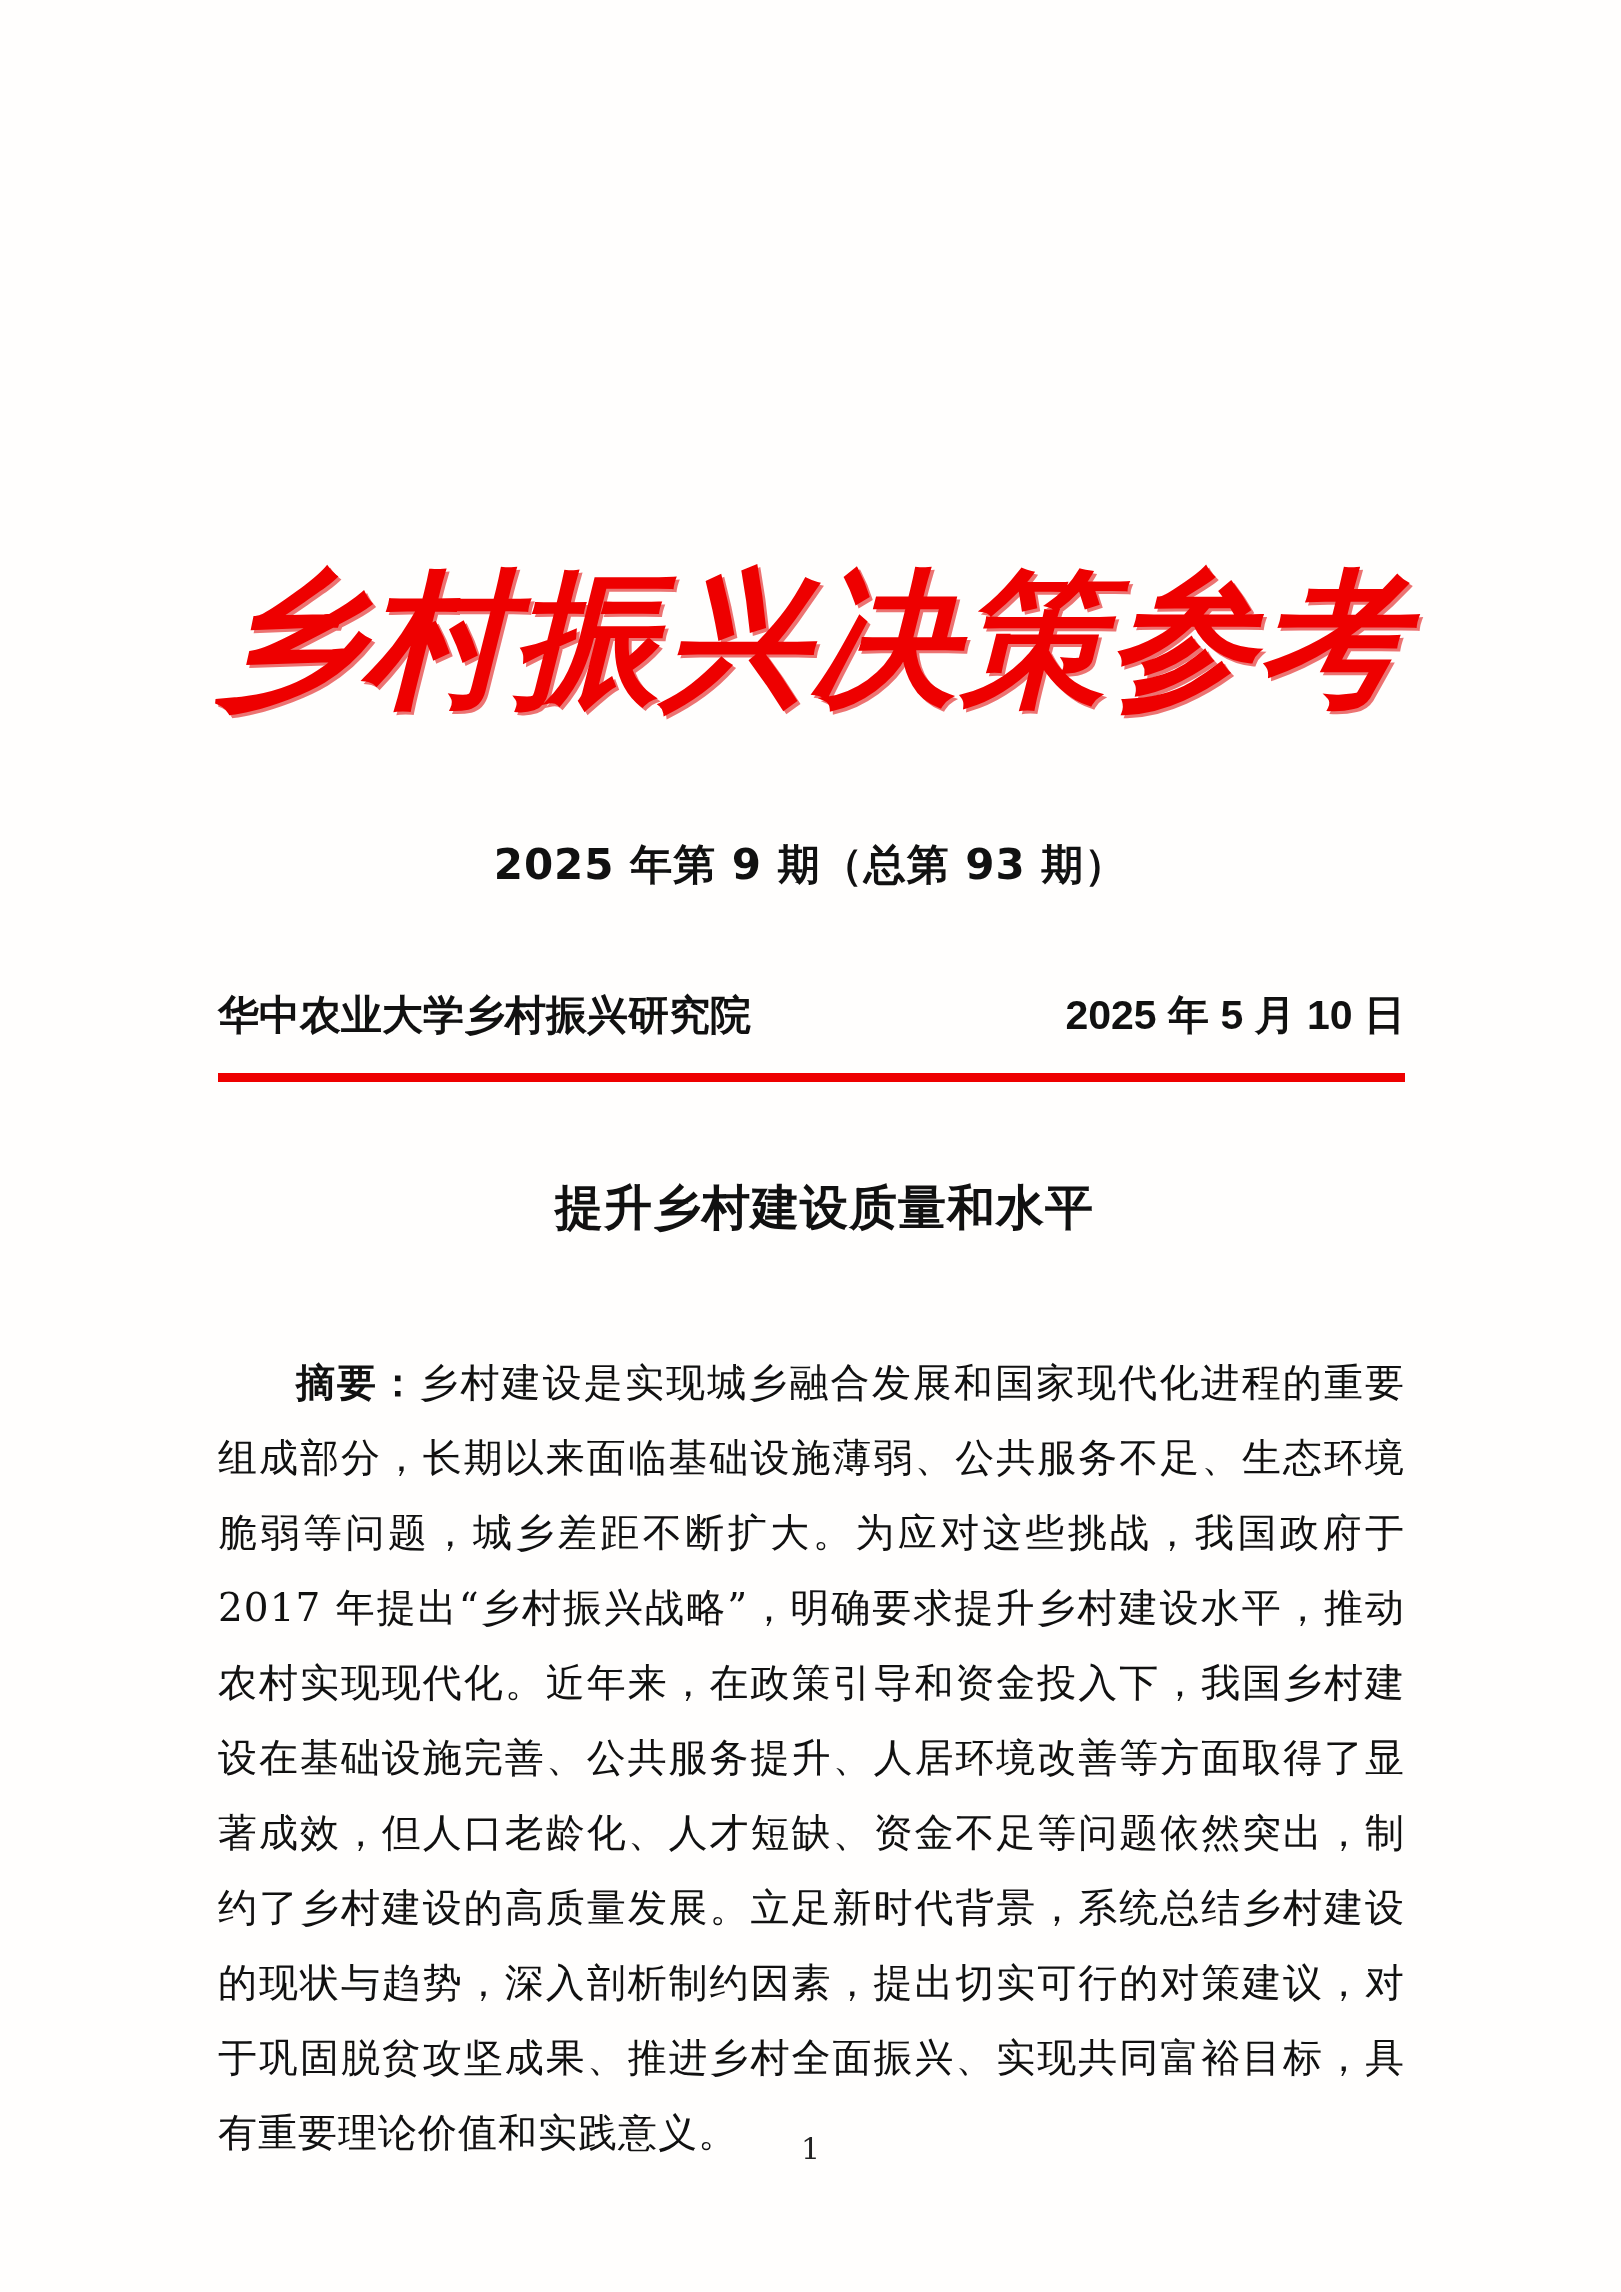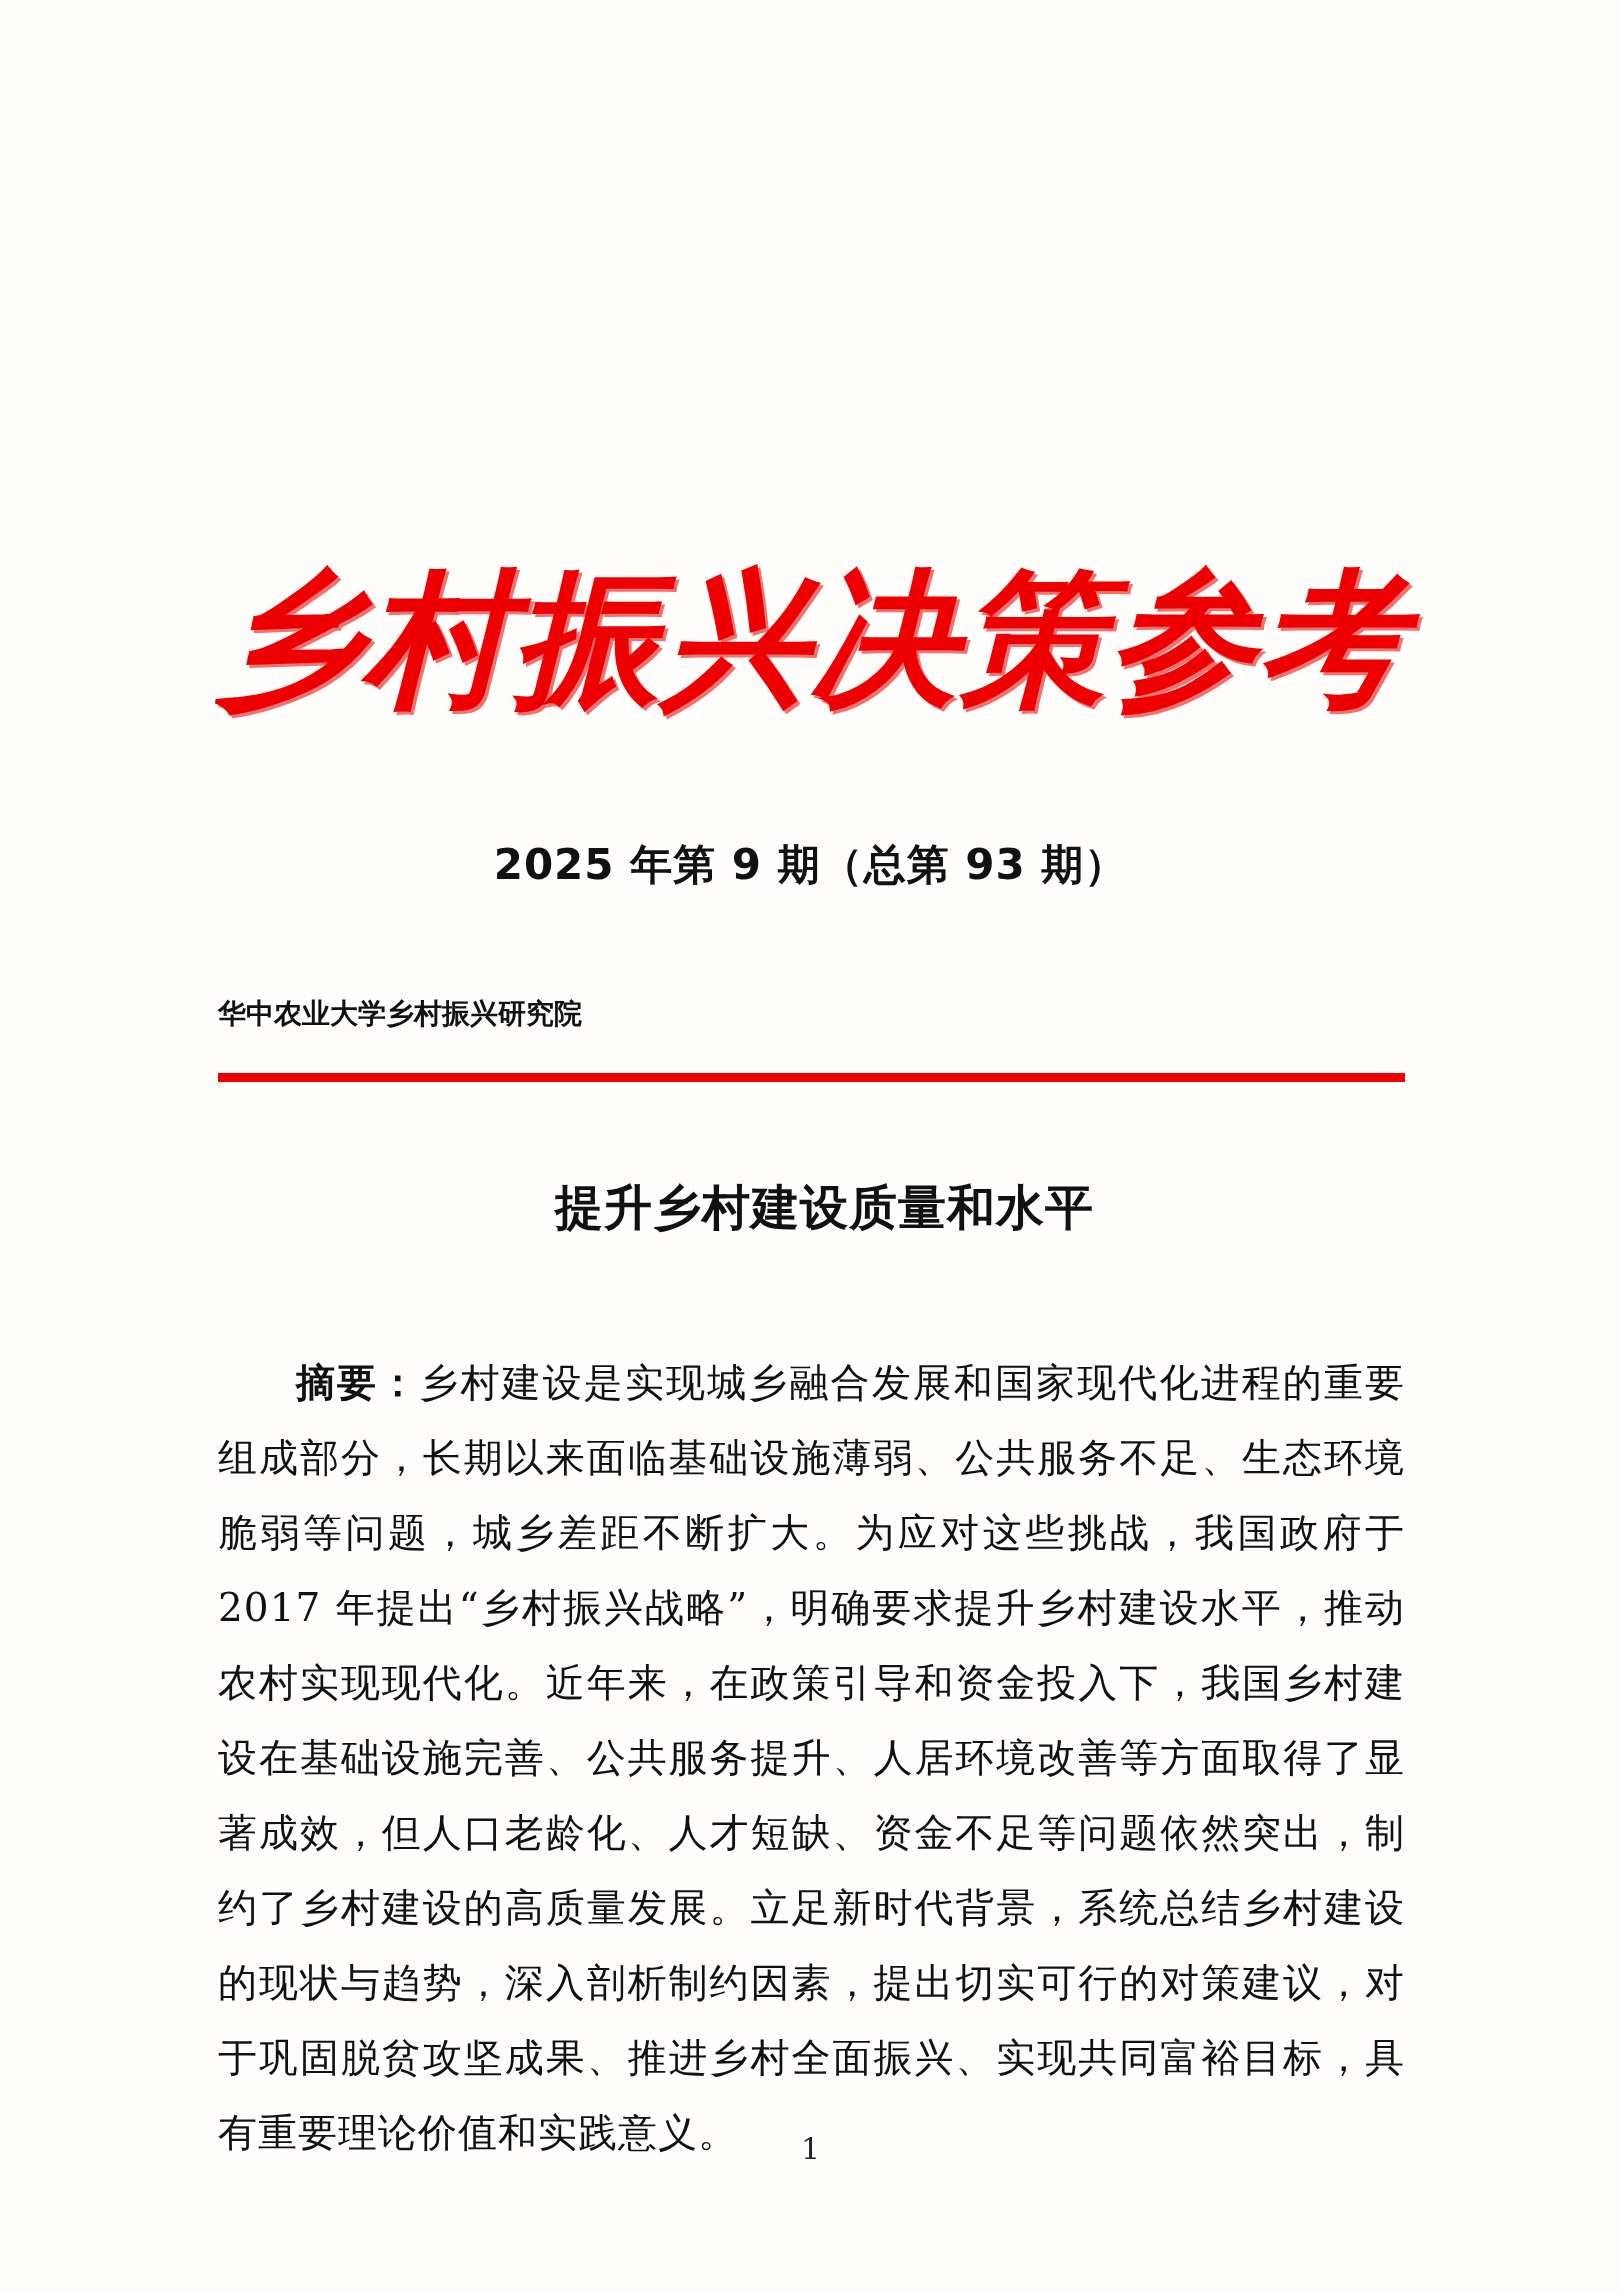--- a/index.html
+++ b/index.html
@@ -48,23 +48,23 @@
   }
   
   .pub-row {
     position: absolute;
     top: 988px;
     left: 218px;
     width: 1187px;
     display: flex;
     justify-content: space-between;
     align-items: flex-start;
-    font-family: Liberation Mono, monospace;
+    font-family: Liberation Sans, sans-serif;
     font-weight: bold;
-    font-size: 28px;
+    font-size: 41px;
     line-height: 55px;
     white-space: nowrap;
   }
   
   .red-rule {
     position: absolute;
     top: 1073px;
     left: 218px;
     width: 1187px;
     height: 8.8px;
@@ -117,20 +117,21 @@
 <body>
 
 <div class="page" style="background: rgb(255, 254, 253);">
 
   <div class="masthead" style="color: rgb(238, 0, 0);">乡村振兴决策参考</div>
 
   <div class="issue-line">2025 年第 9 期（总第 93 期）</div>
 
   <div class="pub-row">
     <span>华中农业大学乡村振兴研究院</span>
+    <span>2025 年 5 月 10 日</span>
   </div>
 
   <div class="red-rule" style="background: rgb(238, 0, 0);"></div>
 
   <div class="article-title">提升乡村建设质量和水平</div>
 
   <p class="abstract">
     <span class="abstract-label">摘要：</span><span>乡村建设是实现城乡融合发展和国家现代化进程的重要组成部分，长期以来面临基础设施薄弱、公共服务不足、生态环境脆弱等问题，城乡差距不断扩大。为应对这些挑战，我国政府于 2017 年提出“乡村振兴战略”，明确要求提升乡村建设水平，推动农村实现现代化。近年来，在政策引导和资金投入下，我国乡村建设在基础设施完善、公共服务提升、人居环境改善等方面取得了显著成效，但人口老龄化、人才短缺、资金不足等问题依然突出，制约了乡村建设的高质量发展。立足新时代背景，系统总结乡村建设的现状与趋势，深入剖析制约因素，提出切实可行的对策建议，对于巩固脱贫攻坚成果、推进乡村全面振兴、实现共同富裕目标，具有重要理论价值和实践意义。</span>
   </p>
 

